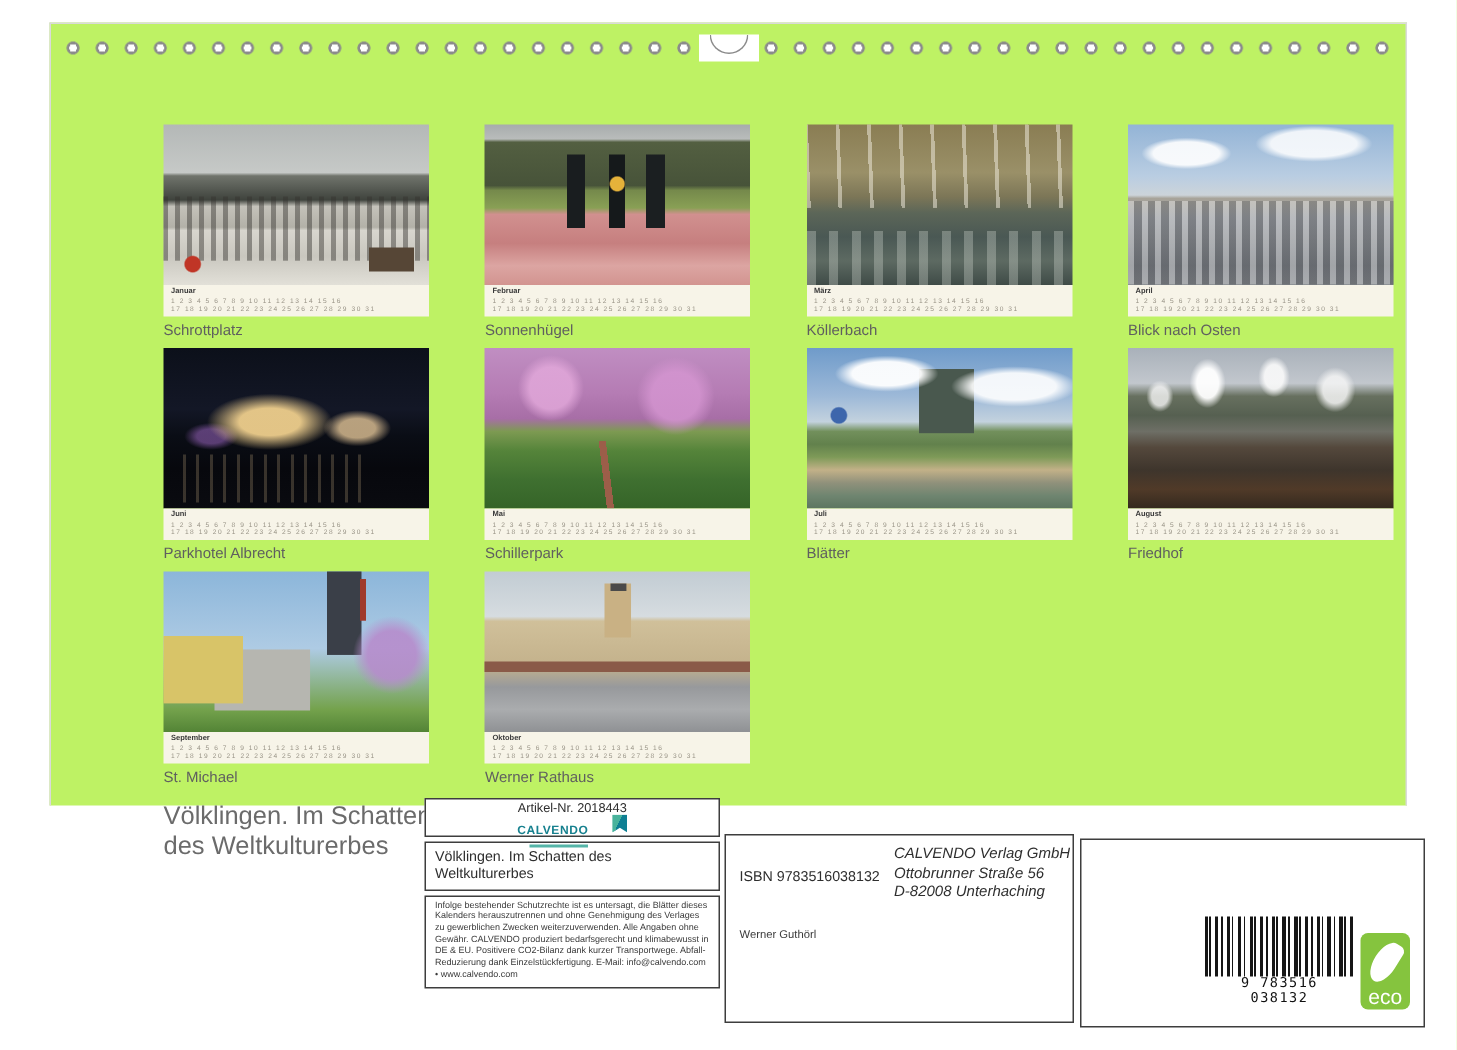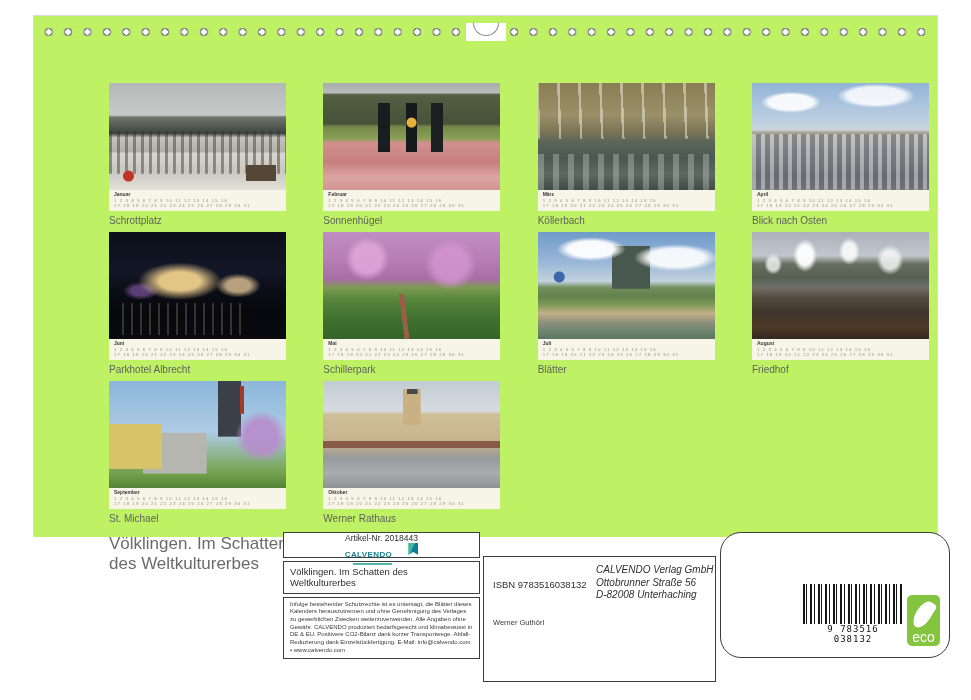--- a/index.html
+++ b/index.html
@@ -117,21 +117,21 @@
   .cal-name{font-size:8px;font-weight:bold;color:#17818f;letter-spacing:.4px;line-height:1;}
   .cal-tag{height:2px;width:82%;margin-left:auto;margin-top:1.5px;background:#55b5a8;}
   .cal-icon{width:10px;height:12px;background:linear-gradient(115deg,#49b39c 0 45%,#0e7f93 45%);
             clip-path:polygon(0 0,100% 0,100% 100%,50% 74%,0 100%);}
   .boxA2{min-height:30px;padding:4px 6px;margin-bottom:3px;font-size:9.5px;color:#2e2e2e;line-height:1.2;}
   .boxA3{min-height:60px;padding:3px 6px 4px;font-size:6px;color:#3a3a3a;line-height:1.28;}
   .boxB{position:absolute;left:449px;top:516px;width:233px;height:126px;padding:22px 9px;margin-top:24px;}
   .isbn{font-size:9.5px;color:#2e2e2e;}
   .author{font-size:7.5px;color:#3a3a3a;margin-top:28px;}
   .publisher{position:absolute;left:112px;top:7px;font-size:10px;color:#2e2e2e;line-height:1.25;font-style:italic;}
-  .boxC{position:absolute;left:686px;top:516px;width:230px;height:126px;border-radius:21px;}
+  .boxC{position:absolute;left:686px;top:543px;width:230px;height:126px;}
   .barcode-wrap{position:absolute;right:46px;bottom:11px;width:100px;text-align:center;}
   .bars{height:44px;background:repeating-linear-gradient(90deg,#161616 0 2px,#fff 2px 3px,#161616 3px 4px,#fff 4px 7px,#161616 7px 9px,#fff 9px 11px,#161616 11px 12px,#fff 12px 15px);}
   .bc-digits{display:inline-block;font-family:"DejaVu Sans Mono",monospace;font-size:9px;color:#111;
              background:#fff;margin-top:-8px;padding:0 2px;letter-spacing:1px;position:relative;}
   .eco{position:absolute;right:9px;bottom:11px;width:33px;height:51px;background:#85c43e;border-radius:5px;}
   .eco-leaf{position:absolute;left:9px;top:5px;width:15px;height:29px;background:#fff;
             border-radius:50% 4px 50% 50%;transform:rotate(32deg);}
   .eco-label{position:absolute;bottom:2px;width:100%;text-align:center;color:#fff;font-size:14px;line-height:1;}
 </style>
 </head>

